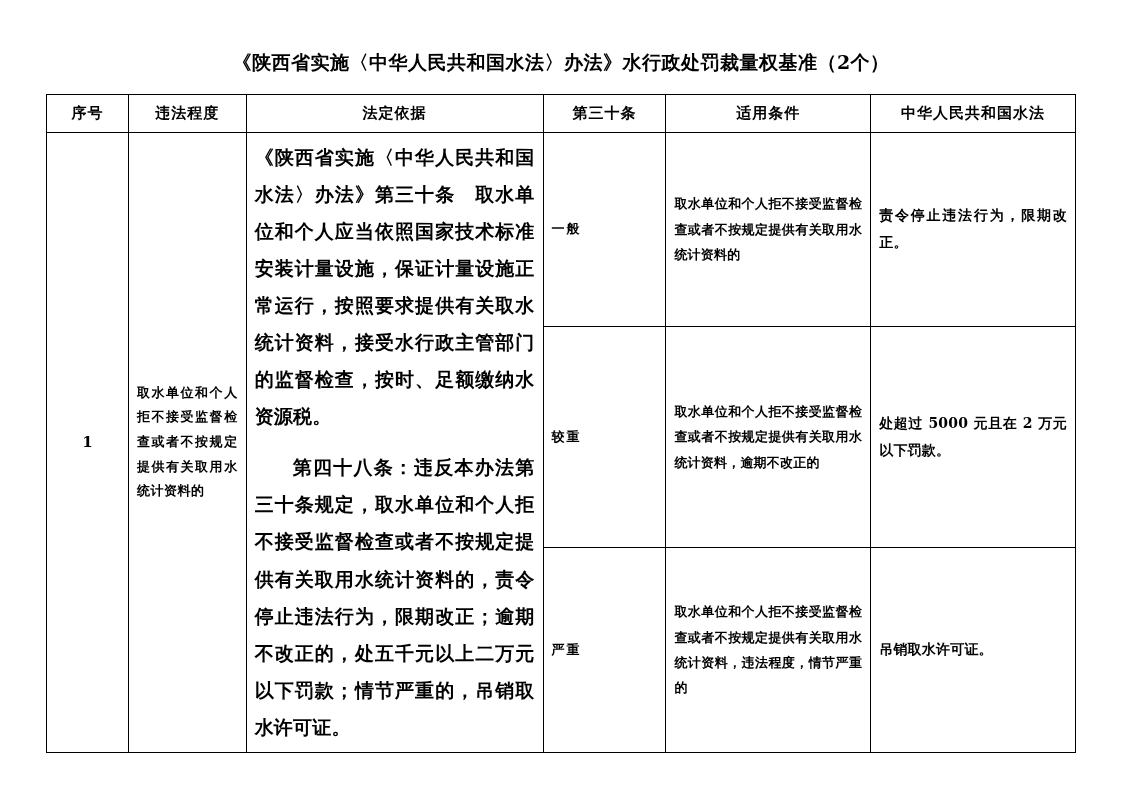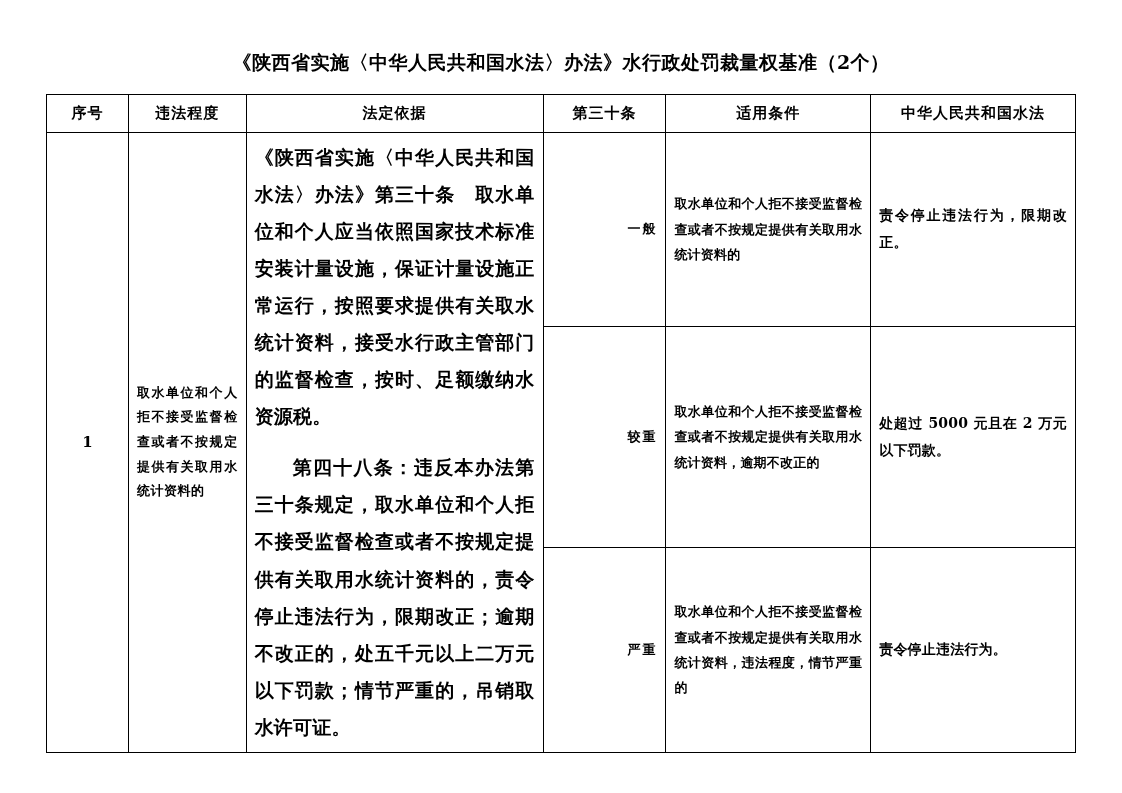--- a/index.html
+++ b/index.html
@@ -84,21 +84,21 @@
     letter-spacing: 0.2px;
   }
   td.basis-cell p {
     margin: 0;
   }
   td.basis-cell p.indent {
     text-indent: 2em;
     margin-top: 14px;
   }
   td.degree-cell {
-    text-align: right;
+    text-align: left;
     font-size: 13px;
     letter-spacing: 2px;
     vertical-align: middle;
   }
   td.cond-cell {
     font-size: 13px;
     line-height: 1.95;
     text-align: justify;
     vertical-align: middle;
     padding: 6px 10px;
@@ -147,18 +147,18 @@
         <td class="std-cell">责令停止违法行为，限期改正。</td>
       </tr>
       <tr class="row-h-2">
         <td class="degree-cell">较重</td>
         <td class="cond-cell">取水单位和个人拒不接受监督检查或者不按规定提供有关取用水统计资料，逾期不改正的</td>
         <td class="std-cell">处超过 5000 元且在 2 万元以下罚款。</td>
       </tr>
       <tr class="row-h-3">
         <td class="degree-cell">严重</td>
         <td class="cond-cell">取水单位和个人拒不接受监督检查或者不按规定提供有关取用水统计资料，违法程度，情节严重的</td>
-        <td class="std-cell">责令停止违法行为。</td>
+        <td class="std-cell">吊销取水许可证。</td>
       </tr>
     </tbody>
   </table>
 
 </div>
 
 </body></html>

